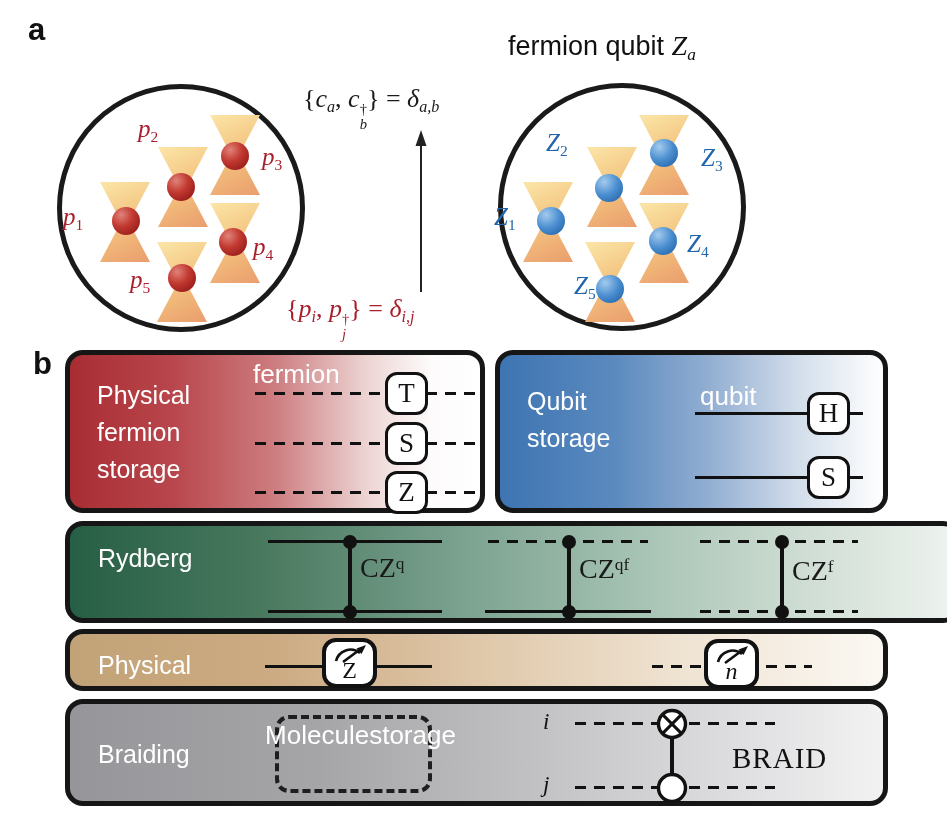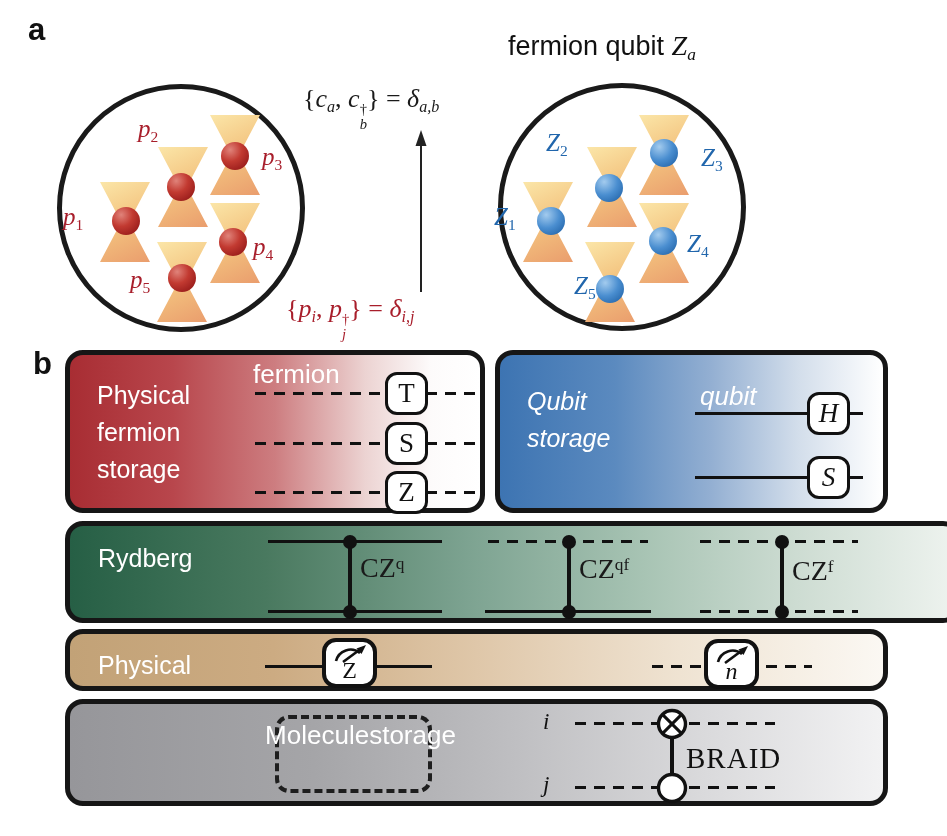--- a/index.html
+++ b/index.html
@@ -38,21 +38,21 @@
   .tk-i{font-style:italic;}
   .tk-sub{font-size:.62em;font-style:italic;vertical-align:-.3em;}
   .tk-subn{font-size:.62em;vertical-align:-.3em;}
   .tk-sup{font-size:.62em;vertical-align:.45em;}
   .tk-st{display:inline-flex;flex-direction:column;align-items:flex-start;font-size:.56em;line-height:1;vertical-align:-.5em;}
   .tk-st .st-b{font-style:italic;}
 
   
   .box{position:absolute;border:5px solid #161616;border-radius:18px;box-sizing:border-box;}
   .red-box{background:linear-gradient(90deg,#a82d33 0%,#b8464c 25%,#cd7d80 50%,#ecd3d2 72%,#fdfbfb 88%,#fff 100%);}
-  .blue-box{background:linear-gradient(90deg,#3d74b2 0%,#5b8abf 30%,#93afd2 55%,#d3deeb 78%,#fff 100%);font-style:italic;}
+  .blue-box{background:linear-gradient(90deg,#3d74b2 0%,#5b8abf 30%,#93afd2 55%,#d3deeb 78%,#fff 100%);}
   .green-box{background:linear-gradient(90deg,#265f45 0%,#49795f 22%,#7da391 45%,#a8c4b4 65%,#cddcd2 82%,#eef3ef 100%);}
   .tan-box{background:linear-gradient(90deg,#c2a277 0%,#ccab82 25%,#dfc7a9 50%,#efe3d2 75%,#fbf8f3 100%);}
   .gray-box{background:linear-gradient(90deg,#96969a 0%,#a5a5a8 30%,#bfbfc2 55%,#dcdcde 80%,#f2f2f3 100%);}
 
   .box-title{position:absolute;color:#fff;font-size:25px;line-height:37px;white-space:nowrap;}
   .wire-label{position:absolute;color:#fff;font-size:26px;white-space:nowrap;}
 
   .wire{position:absolute;height:3px;background:#111;}
   .wire.dashed{background:repeating-linear-gradient(90deg,#111 0 11px,transparent 11px 19px);}
 
@@ -225,20 +225,21 @@
       <svg width="40" height="20">
         <path d="M6 18 A15 15 0 0 1 30 10" fill="none" stroke="#111" stroke-width="2.6"></path>
         <line x1="13" y1="19" x2="32" y2="5" stroke="#111" stroke-width="2.6"></line>
         <polygon points="36,2 26.5,5.5 31.5,11" fill="#111"></polygon>
       </svg>
       <div class="meter-letter it">n</div>
     </div>
   </div>
 
   <div class="box gray-box" style="left:65px;top:699px;width:823px;height:107px;">
+    <div class="box-title" style="left:28px;top:32px;">Braiding</div>
 
     <div class="molecule-box" style="left:205px;top:11px;width:157px;height:78px;">
       <div>Molecule</div>
       <div>storage</div>
     </div>
 
     <div class="ij-label" style="left:473px;top:5px;">i</div>
     <div class="wire dashed" style="left:505px;top:18px;width:200px;"></div>
     <div class="ij-label" style="left:473px;top:68px;">j</div>
     <div class="wire dashed" style="left:505px;top:82px;width:200px;"></div>
@@ -248,16 +249,16 @@
     <svg class="abs" style="left:584px;top:2px;" width="36" height="36">
       <circle cx="18" cy="18" r="13.5" fill="#fff" stroke="#111" stroke-width="3.4"></circle>
       <line x1="8.6" y1="8.6" x2="27.4" y2="27.4" stroke="#111" stroke-width="3"></line>
       <line x1="27.4" y1="8.6" x2="8.6" y2="27.4" stroke="#111" stroke-width="3"></line>
     </svg>
 
     <svg class="abs" style="left:584px;top:66px;" width="36" height="36">
       <circle cx="18" cy="18" r="13.5" fill="#fff" stroke="#111" stroke-width="3.4"></circle>
     </svg>
 
-    <div class="braid-label" style="left:616px;top:38px;">BRAID</div>
+    <div class="braid-label" style="left:662px;top:38px;">BRAID</div>
   </div>
 
 </div>
 
 </body></html>

